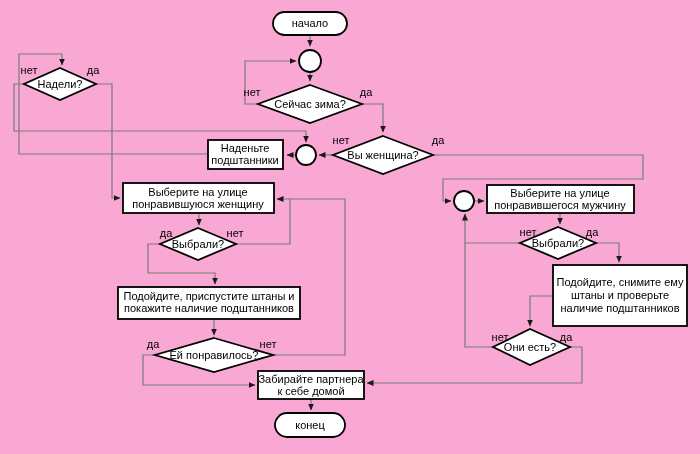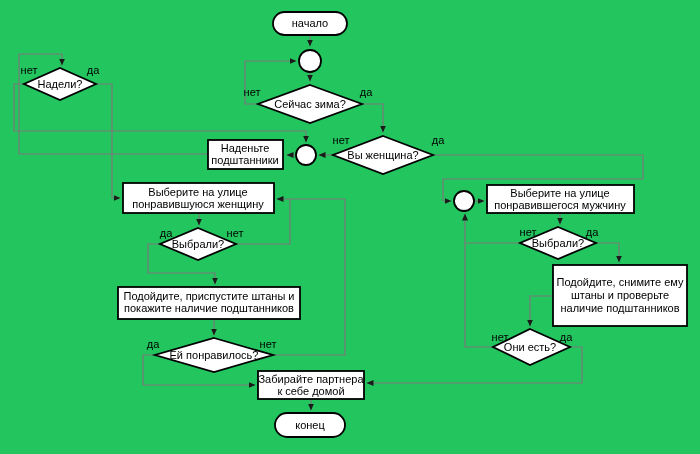--- a/index.html
+++ b/index.html
@@ -1,16 +1,16 @@
 <!DOCTYPE html>
 <html><head>
 <meta charset="utf-8">
 <style>
   html,body{margin:0;padding:0;background:#ffffff;}
-  .stage{position:relative;width:700px;height:454px;background:#22c55e;font-family:"Liberation Sans",sans-serif;}
+  .stage{position:relative;width:700px;height:454px;background:#f9a8d4;font-family:"Liberation Sans",sans-serif;}
   svg{display:block;}
   .shape{fill:#ffffff;stroke:#000000;stroke-width:1.8;}
   .conn{fill:none;stroke:#7a7a7a;stroke-width:1.2;}
   .nodetext{fill:#000000;font-size:11px;text-anchor:middle;}
   .edgelabel{fill:#000000;font-size:11px;text-anchor:middle;}
 </style>
 </head>
 <body>
 
 <div class="stage">

